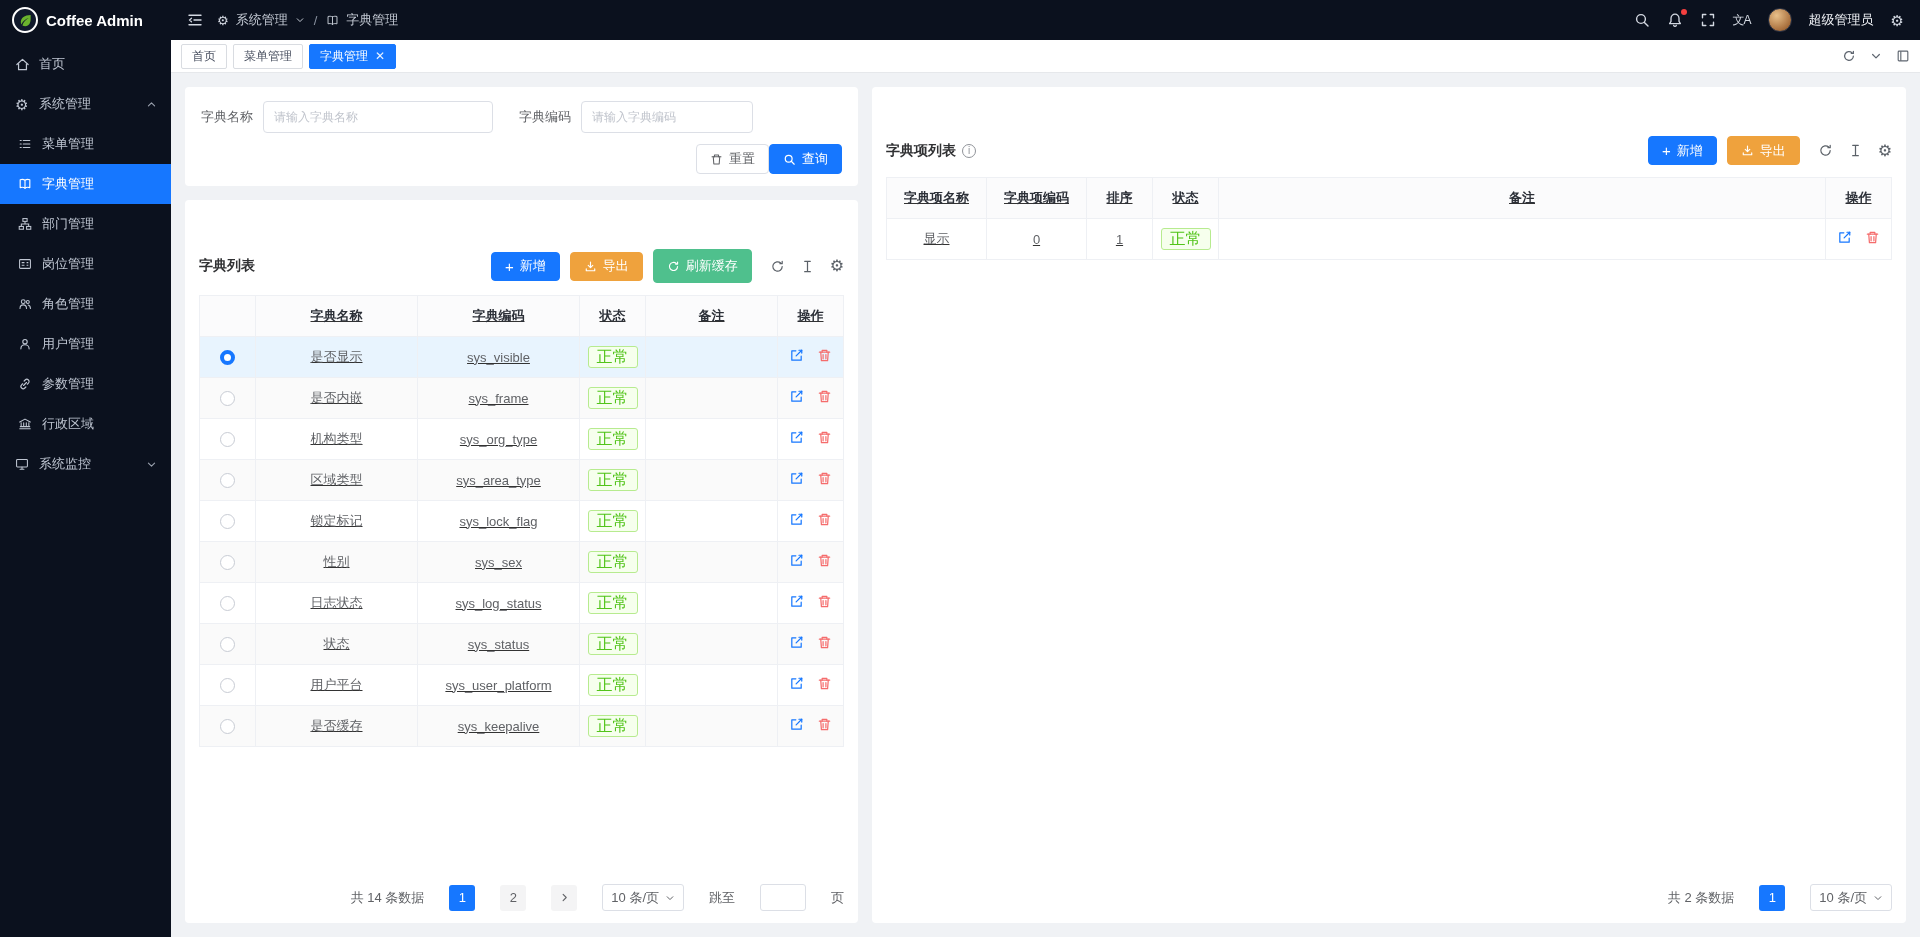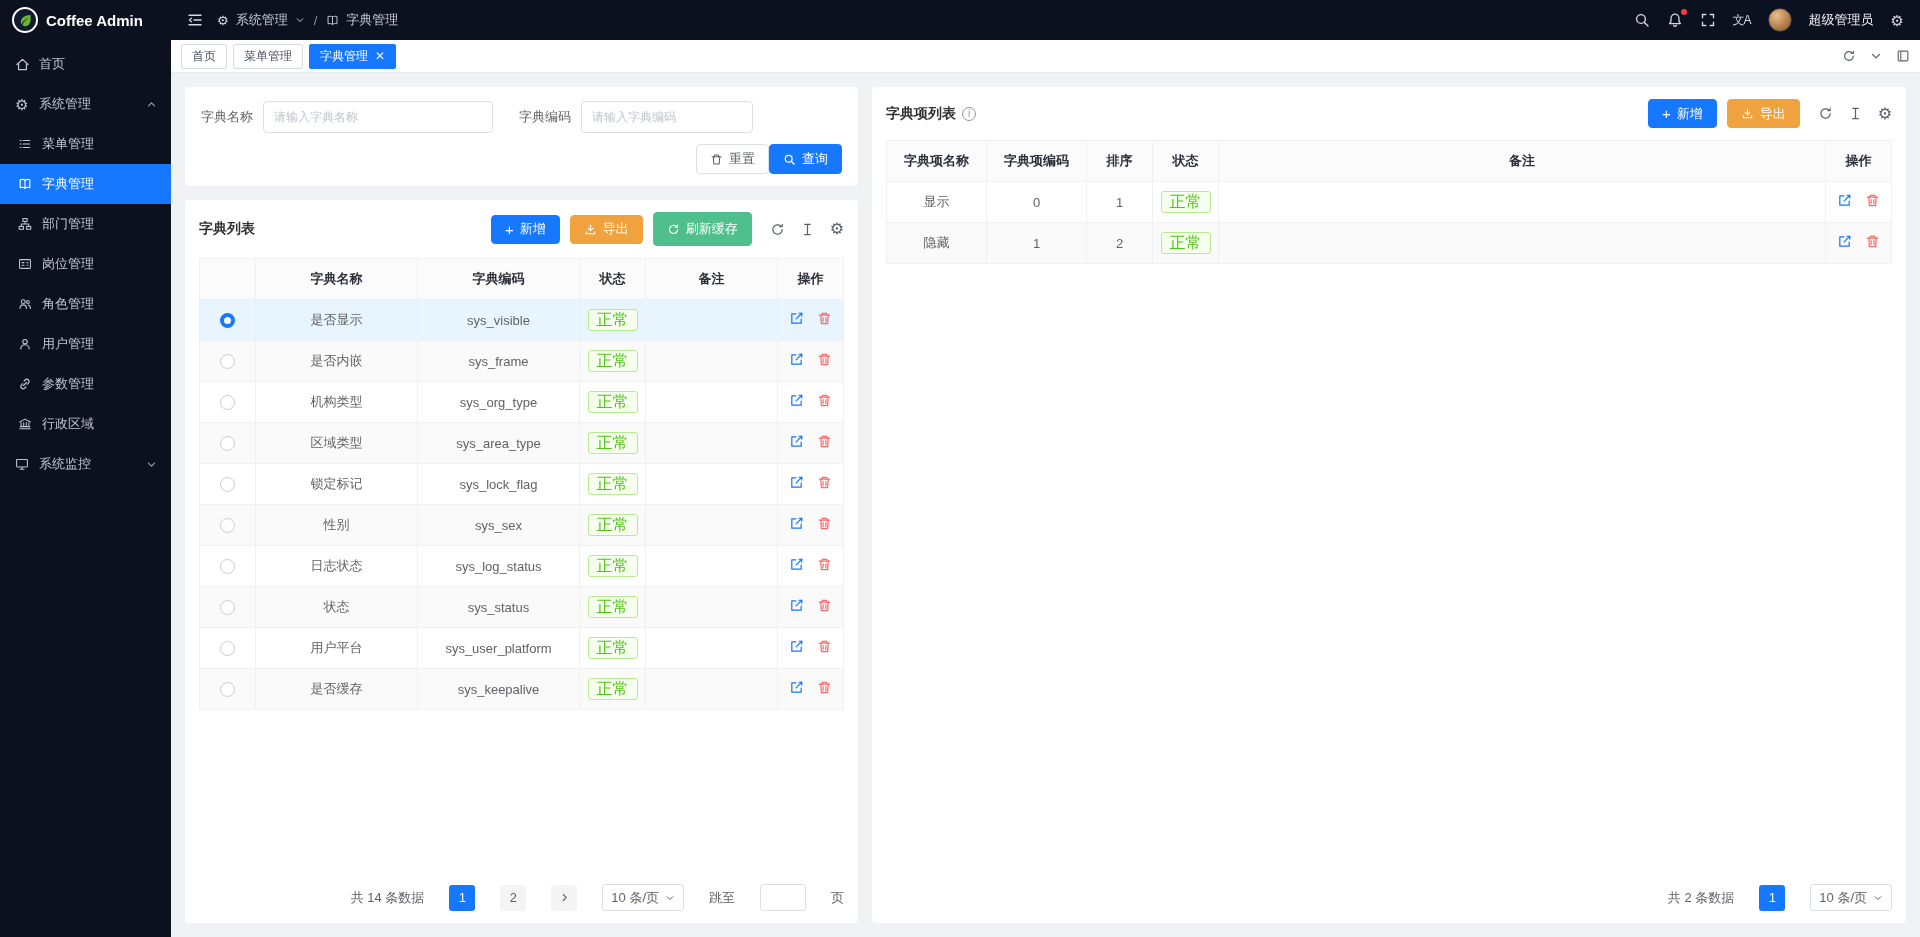--- a/index.html
+++ b/index.html
@@ -61,28 +61,28 @@
   .form-item.small input{width:172px;}
   .btn-row{margin-top:11px;display:flex;justify-content:flex-end;}
 
   .btn{height:30px;padding:0 13px;border-radius:4px;border:1px solid #dcdfe6;background:#fff;display:inline-flex;align-items:center;gap:6px;font-size:13px;color:#606266;cursor:pointer;white-space:nowrap;}
   .btn-primary{background:var(--primary);border-color:var(--primary);color:#fff;}
   .btn-warning{background:var(--warning);border-color:var(--warning);color:#fff;}
   .btn-success{background:var(--success);border-color:var(--success);color:#fff;}
   .btn .plus{font-size:15px;line-height:1;}
 
   .panel{flex:1;display:flex;flex-direction:column;padding:12px 14px;min-height:0;}
-  .panel-head{display:flex;align-items:center;gap:10px;margin-bottom:12px;flex:none;}
+  .panel-head{display:flex;align-items:center;gap:10px;margin-bottom:12px;flex:none;margin-top:37px;}
   .panel-title{font-size:14px;font-weight:bold;color:#303133;display:flex;align-items:center;gap:6px;}
   .info-circle{width:14px;height:14px;border-radius:50%;border:1px solid #909399;color:#909399;font-size:10px;font-weight:normal;display:grid;place-items:center;font-style:normal;}
   .head-actions{margin-left:auto;display:flex;align-items:center;gap:10px;}
   .tool-icons{display:flex;align-items:center;gap:15px;margin-left:8px;color:#5b6168;}
   .tool-icons .ticon{cursor:pointer;display:grid;place-items:center;}
 
-  table{width:100%;border-collapse:collapse;table-layout:fixed;}
+  table{width:100%;border-collapse:collapse;table-layout:fixed;text-decoration:underline;}
   th,td{border:1px solid #eef0f4;text-align:center;height:41px;padding:0 6px;font-size:13px;overflow:hidden;white-space:nowrap;text-overflow:ellipsis;}
   th{color:#2c3038;font-weight:bold;background:#fbfbfc;}
   td{color:#606266;}
   tbody tr:nth-child(even) td{background:#fafafa;}
   tr.selected td{background:var(--selected-row-bg) !important;}
   .radio{width:15px;height:15px;border-radius:50%;border:1px solid #c8ccd4;background:#fff;display:inline-block;vertical-align:middle;cursor:pointer;}
   .radio.checked{border:4.5px solid var(--primary);}
   .badge{display:inline-block;padding:2px 8px;font-size:16px;line-height:16px;color:var(--badge-green-text);background:var(--badge-green-bg);border:1px solid var(--badge-green-border);border-radius:3px;}
   .ops{display:inline-flex;align-items:center;gap:13px;}
   .op{cursor:pointer;display:grid;place-items:center;}
@@ -749,44 +749,20 @@
                     <span class="op del">
                       <svg viewBox="0 0 16 16" width="15" height="15" fill="none" stroke="currentColor" stroke-width="1.3" stroke-linecap="round" stroke-linejoin="round">
                         <path d="M2.5 4.5h11"></path>
                         <path d="M5.5 4.5v-2h5v2"></path>
                         <path d="M4 4.5l.7 9h6.6l.7-9"></path>
                         <path d="M6.5 7v4.5M9.5 7v4.5"></path>
                       </svg>
                     </span>
                   </span></td>
               </tr>
-              <tr>
-                <td>隐藏</td>
-                <td>1</td>
-                <td>2</td>
-                <td><span class="badge">正常</span></td>
-                <td></td>
-                <td><span class="ops">
-                    <span class="op edit">
-                      <svg viewBox="0 0 16 16" width="15" height="15" fill="none" stroke="currentColor" stroke-width="1.3" stroke-linecap="round" stroke-linejoin="round">
-                        <path d="M13 8.7V13H3V3h4.3"></path>
-                        <path d="M7.6 8.4l6-6"></path>
-                        <path d="M10.6 2.4h3v3"></path>
-                      </svg>
-                    </span>
-                    <span class="op del">
-                      <svg viewBox="0 0 16 16" width="15" height="15" fill="none" stroke="currentColor" stroke-width="1.3" stroke-linecap="round" stroke-linejoin="round">
-                        <path d="M2.5 4.5h11"></path>
-                        <path d="M5.5 4.5v-2h5v2"></path>
-                        <path d="M4 4.5l.7 9h6.6l.7-9"></path>
-                        <path d="M6.5 7v4.5M9.5 7v4.5"></path>
-                      </svg>
-                    </span>
-                  </span></td>
-              </tr>
             </tbody>
         </table>
         <div class="pager">
           <span>共 2 条数据</span>
           <span class="page-num current">1</span>
           <span class="select">
             <span>10 条/页</span>
             <svg viewBox="0 0 16 16" width="10" height="10" fill="none" stroke="currentColor" stroke-width="1.6" stroke-linecap="round" stroke-linejoin="round">
                 <path d="M3.5 6l4.5 4.5L12.5 6"></path>
               </svg>

